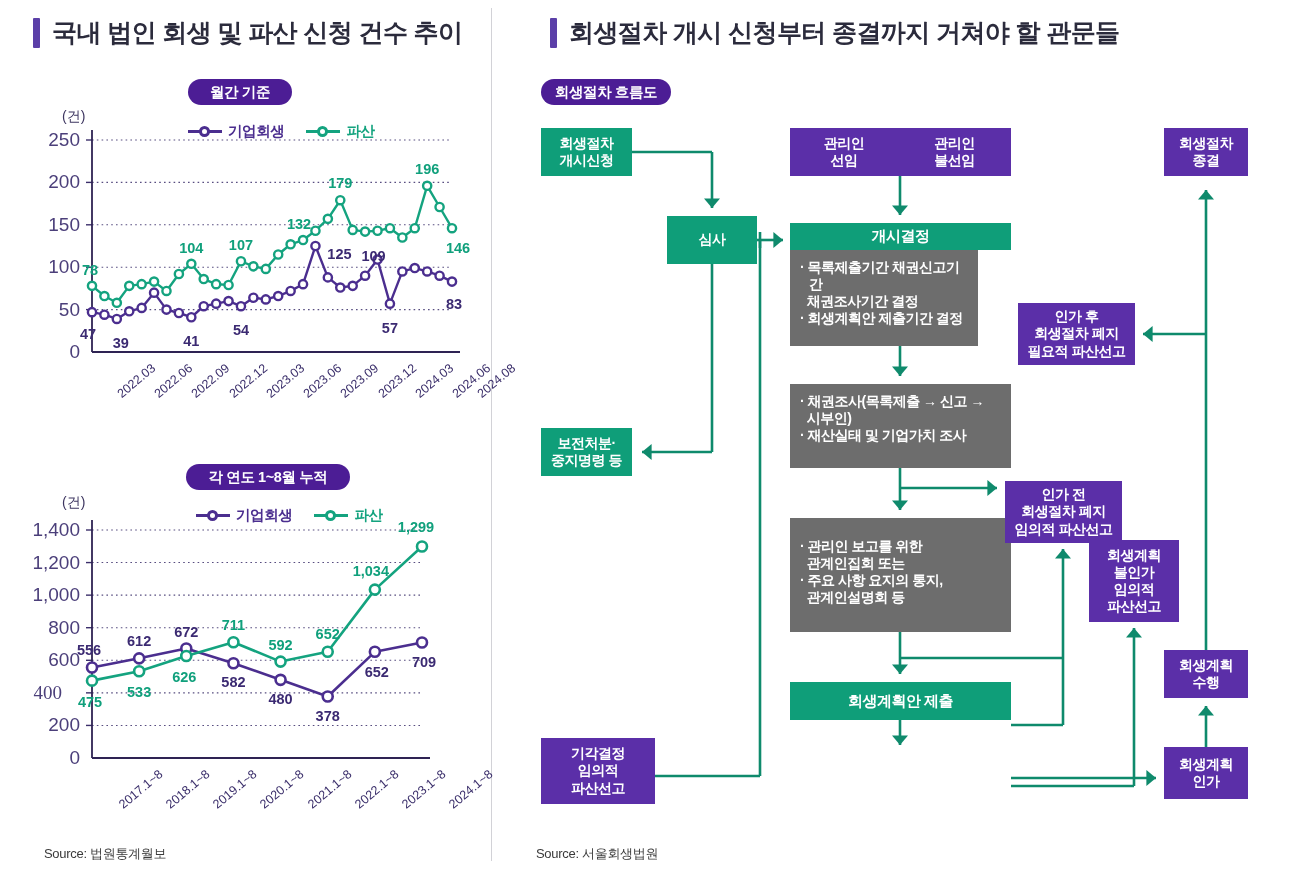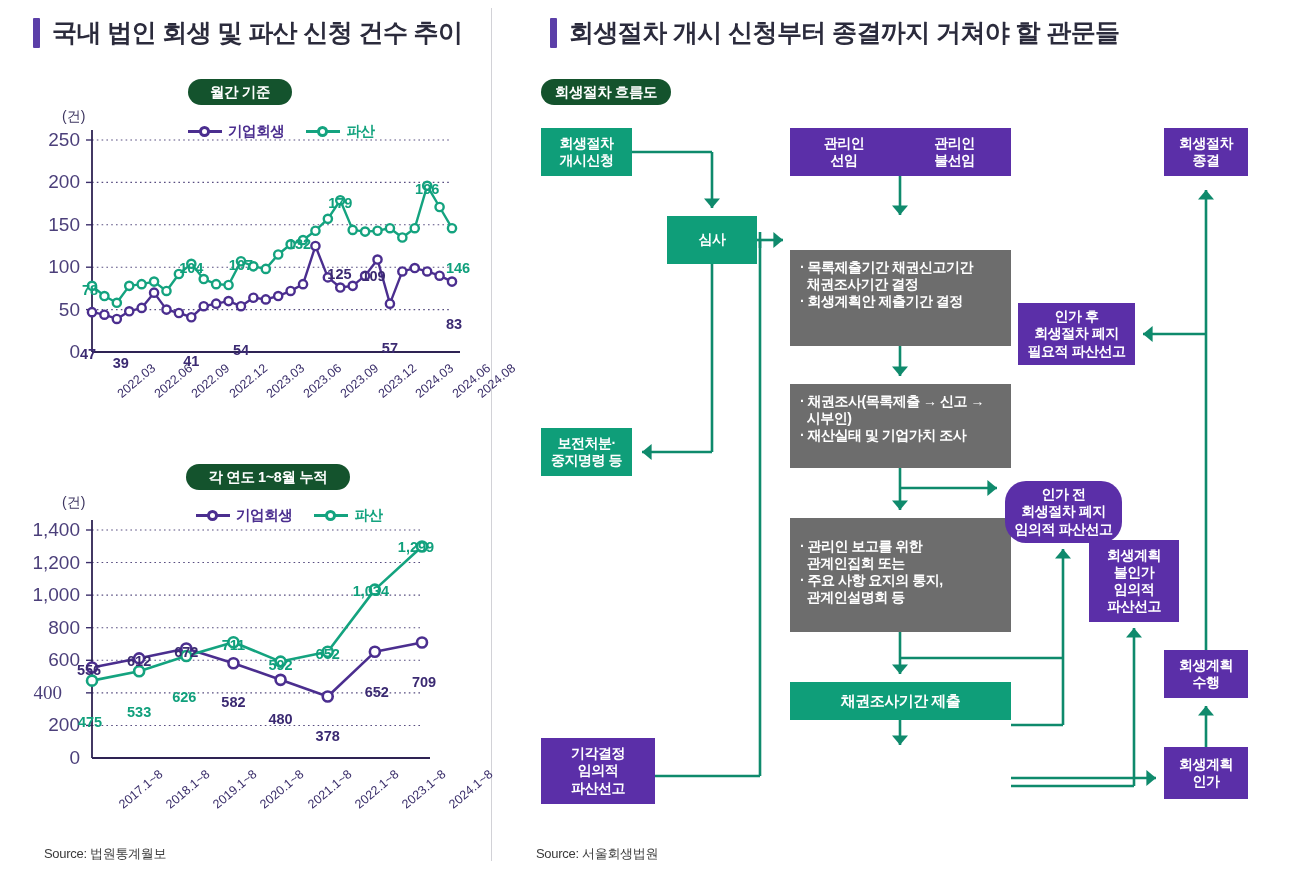--- a/index.html
+++ b/index.html
@@ -24,21 +24,21 @@
   .title-wrap { position: absolute; display: flex; align-items: center; gap: 12px; }
   .title-bar { width: 7px; height: 30px; background: #5b3fa8; border-radius: 1px; }
   .title-text {
     font-size: 25px; font-weight: 700; color: #2b2b3c;
     letter-spacing: -0.6px; white-space: nowrap;
   }
 
   
   .pill {
     position: absolute;
-    background: #14532d; color: #ffffff;
+    background: #4c1d95; color: #ffffff;
     border-radius: 999px;
     font-size: 14.5px; font-weight: 700;
     display: flex; align-items: center; justify-content: center;
     letter-spacing: -0.4px; white-space: nowrap;
   }
 
   
   .chart { position: absolute; }
   .unit-label {
     position: absolute; font-size: 14px; color: #3d3560; font-weight: 400;
@@ -61,21 +61,21 @@
     position: absolute; right: 0; transform: translateY(-50%);
     font-size: 19px; color: #4b3f7a; text-align: right; white-space: nowrap;
   }
   .xtick {
     position: absolute; font-size: 12.5px; color: #3b2f6b;
     transform-origin: right top; transform: rotate(-40deg);
     white-space: nowrap; text-align: right;
   }
   .dlabel {
     position: absolute; font-size: 14.5px; font-weight: 700;
-    white-space: nowrap; transform: translate(-50%, -50%); margin-top: 20px;
+    white-space: nowrap; transform: translate(-50%, -50%);
   }
   .dlabel.p { color: #3b2a72; }
   .dlabel.t { color: #10a07c; }
 
   svg { display: block; overflow: visible; }
 
   
   .fbox {
     position: absolute; display: flex; flex-direction: column;
     align-items: center; justify-content: center;
@@ -409,44 +409,47 @@
 
     <div class="fbox purple" style="left:298px; top:128px; width:108px; height:48px;">
         <span class="ln">관리인</span>
         <span class="ln">선임</span>
       </div>
     <div class="fbox purple" style="left:406px; top:128px; width:113px; height:48px;">
         <span class="ln">관리인</span>
         <span class="ln">불선임</span>
       </div>
 
-    <div class="fbox grey left" style="left:298px; top:250px; width:221px; height:96px; padding:9px 10px; justify-content:flex-start;">
+    <div class="fhead" style="left:298px; top:223px; width:221px; height:27px;">
+        <span class="ln">개시결정</span>
+      </div>
+    <div class="fbox grey left" style="left:298px; top:250px; width:188px; height:96px; padding:9px 10px; justify-content:flex-start;">
         <span class="ln">· 목록제출기간 채권신고기간</span>
         <span class="ln">&nbsp;&nbsp;채권조사기간 결정</span>
         <span class="ln">· 회생계획안 제출기간 결정</span>
       </div>
 
     <div class="fbox grey left" style="left:298px; top:384px; width:221px; height:84px; padding:9px 10px; justify-content:flex-start;">
         <span class="ln">· 채권조사(목록제출 → 신고 →</span>
         <span class="ln">&nbsp;&nbsp;시부인)</span>
         <span class="ln">· 재산실태 및 기업가치 조사</span>
       </div>
 
     <div class="fbox grey left" style="left:298px; top:518px; width:221px; height:114px; padding:20px 10px; justify-content:flex-start;">
         <span class="ln">· 관리인 보고를 위한</span>
         <span class="ln">&nbsp;&nbsp;관계인집회 또는</span>
         <span class="ln">· 주요 사항 요지의 통지,</span>
         <span class="ln">&nbsp;&nbsp;관계인설명회 등</span>
       </div>
 
     <div class="fbox green" style="left:298px; top:682px; width:221px; height:38px; font-size:15px;">
-        <span class="ln">채권조사기간 제출</span>
-      </div>
-
-    <div class="fbox purple" style="left:513px; top:481px; width:117px; height:62px;border-radius:21px;">
+        <span class="ln">회생계획안 제출</span>
+      </div>
+
+    <div class="fbox purple" style="left:513px; top:481px; width:117px; height:62px;">
         <span class="ln">인가 전</span>
         <span class="ln">회생절차 폐지</span>
         <span class="ln">임의적 파산선고</span>
       </div>
     <div class="fbox purple" style="left:526px; top:303px; width:117px; height:62px;">
         <span class="ln">인가 후</span>
         <span class="ln">회생절차 폐지</span>
         <span class="ln">필요적 파산선고</span>
       </div>
     <div class="fbox purple" style="left:597px; top:540px; width:90px;  height:82px;">

